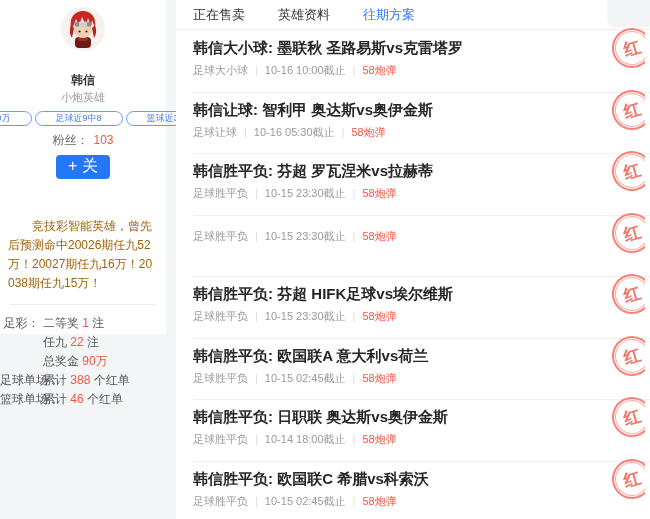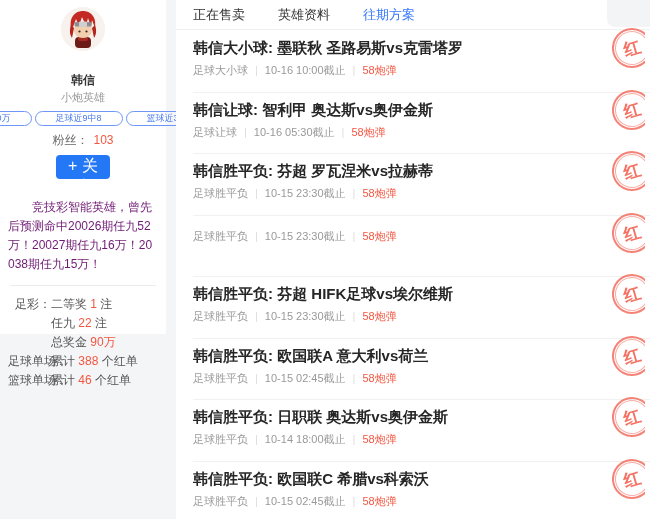--- a/index.html
+++ b/index.html
@@ -11,23 +11,23 @@
   
   .sidebar{position:absolute;left:0;top:0;width:166px;height:334px;background:#fff;text-align:center;}
   .avatar{width:44px;height:44px;margin:7px auto 0;border-radius:50%;overflow:hidden;background:#f8f2ee;}
   .hero-name{margin-top:20px;font-size:12px;font-weight:bold;color:#333;line-height:18px;}
   .hero-sub{margin-top:2px;font-size:11px;color:#999;line-height:13px;}
   .tags{margin-top:7px;display:flex;justify-content:center;gap:3px;padding:0 2px;}
   .tag{font-size:9px;line-height:13px;padding:0 20px;border:1px solid #6e96f8;border-radius:8px;color:#4678f0;white-space:nowrap;}
   .fans{margin-top:7px;font-size:12px;color:#666;line-height:14px;}
   .fans .num{color:#f25742;margin-left:5px;}
   .follow-btn{margin-top:8px;width:54px;height:24px;background:#2478f6;color:#fff;font-size:16px;border:none;border-radius:4px;cursor:pointer;}
-  .desc{margin-top:2px;padding:0 8px;text-align:left;font-size:12px;line-height:19px;color:#701a75;text-indent:2em;word-break:break-all;}
+  .desc{margin-top:21px;padding:0 8px;text-align:left;font-size:12px;line-height:19px;color:#a16207;text-indent:2em;word-break:break-all;}
   .sb-divider{height:1px;background:#ececec;margin:11px 10px 0;}
-  .stats{margin-top:9px;padding-left:8px;text-align:right;font-size:12px;line-height:19px;color:#555;}
+  .stats{margin-top:9px;padding-left:0;text-align:center;font-size:12px;line-height:19px;color:#555;}
   .stat-row{display:flex;white-space:nowrap;}
   .stat-label{width:43px;flex:none;}
   .stat-value .num{color:#f25742;}
   
   .main{position:absolute;left:176px;top:0;width:474px;height:519px;background:#fff;overflow:hidden;}
   .corner{position:absolute;top:0;right:0;width:43px;height:27px;background:#f3f4f6;border-bottom-left-radius:8px;}
   .tabbar{height:29px;border-bottom:1px solid #f0f0f0;padding-left:17px;display:flex;align-items:center;}
   .tab{font-size:13px;color:#333;margin-right:33px;cursor:pointer;line-height:15px;}
   .tab.active{color:#3678ff;}
   .item{position:relative;height:61.5px;box-sizing:border-box;padding:8px 70px 0 17px;cursor:pointer;}

